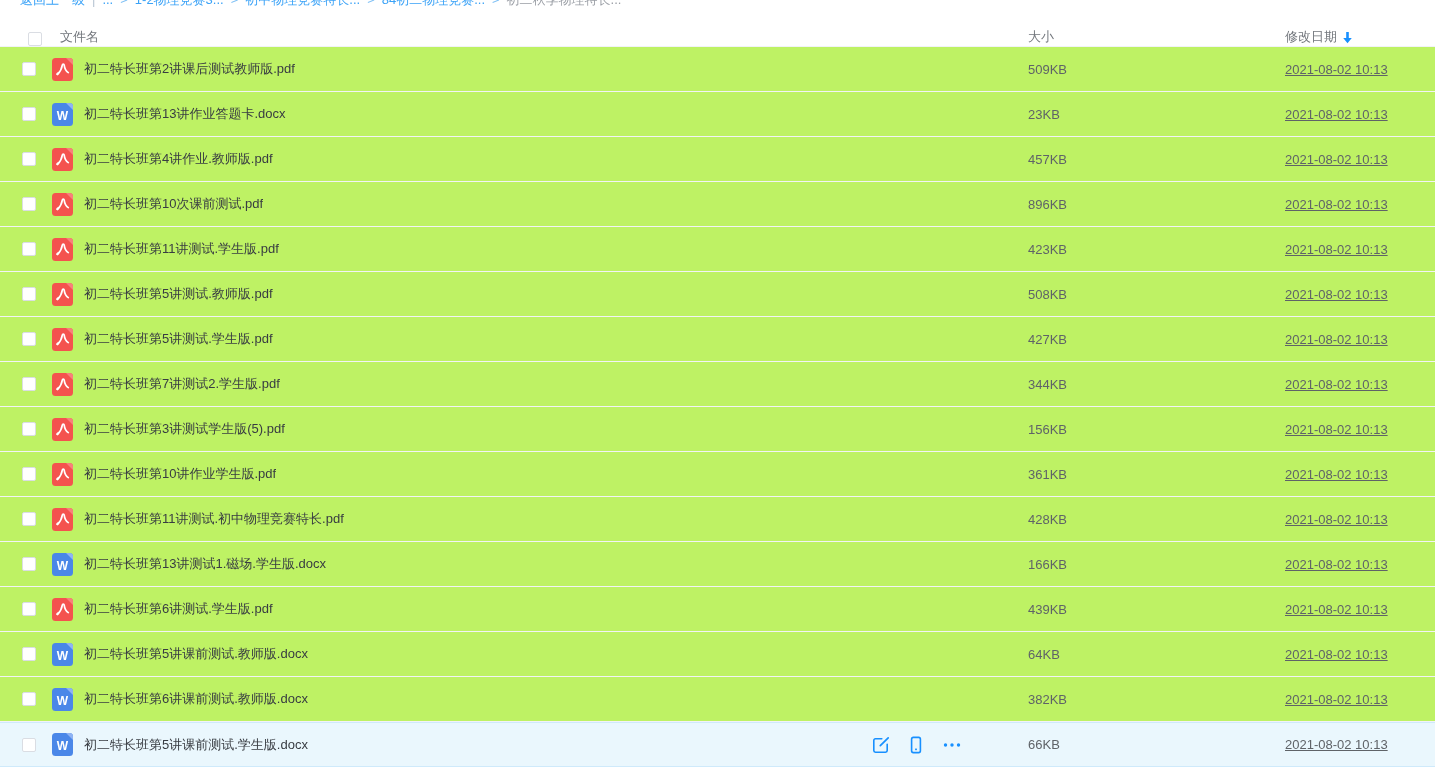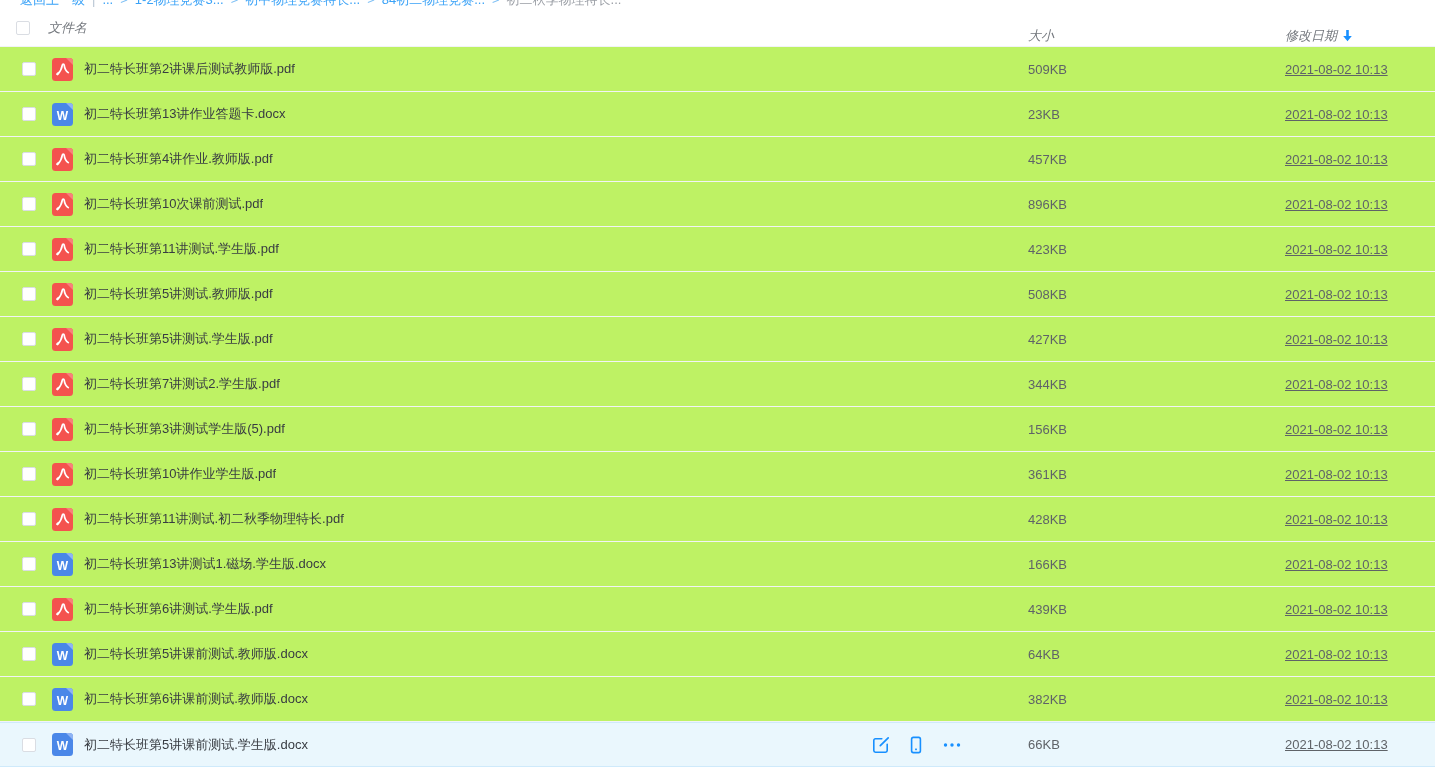--- a/index.html
+++ b/index.html
@@ -16,21 +16,21 @@
     font-size:13px;color:var(--text);
   }
   
   .breadcrumb{height:9px;overflow:hidden;position:relative;background:#fff;}
   .bc-inner{position:absolute;left:20px;top:-9px;white-space:nowrap;font-size:13px;line-height:17px;}
   .bc-link{color:var(--link);text-decoration:none;cursor:pointer;}
   .bc-divider{color:#b7c4d2;margin:0 7px;}
   .bc-sep{color:var(--crumb-sep);margin:0 7px;}
   .bc-current{color:#9a9ea5;}
   
-  .thead{display:flex;align-items:center;height:38px;padding-left:16px;border-bottom:1px solid var(--rowline);color:var(--head);font-style:italic;}
+  .thead{display:flex;align-items:flex-end;height:38px;padding-left:28px;border-bottom:1px solid var(--rowline);color:var(--head);}
   .cb{width:14px;height:14px;border:1px solid #dadde3;border-radius:2px;background:#fff;flex:0 0 14px;cursor:pointer;}
   .thead .label{margin-left:18px;}
   .col-name{flex:1;display:flex;align-items:center;min-width:0;}
   .col-size{width:257px;flex:0 0 257px;margin-top:16px;}
   .col-date{width:150px;flex:0 0 150px;display:flex;align-items:center;gap:5px;margin-top:16px;}
   
   .row{display:flex;align-items:center;height:45px;padding-left:22px;border-bottom:1px solid var(--rowline);background:#bef264;}
   .row .ficon{width:21px;height:23px;margin-left:16px;flex:0 0 21px;position:relative;}
   .row .fname{margin-left:11px;color:var(--text);cursor:pointer;overflow:hidden;text-overflow:ellipsis;white-space:nowrap;}
   .row .spacer{flex:1;}
@@ -264,21 +264,21 @@
       <span>
         <svg width="21" height="23" viewBox="0 0 21 23">
           <rect x="0" y="0" width="21" height="23" rx="3.5" fill="#f4534e"></rect>
           <path d="M14 0 L21 7 L21 3.5 A3.5 3.5 0 0 0 17.5 0 Z" fill="#f8817c"></path>
           <path d="M5.6 16.4 C8.2 13.6 9.9 9.9 10.3 7.1 C10.5 5.6 12 5.6 12.2 7.1 C12.6 10.3 14.2 13.2 16.3 14.6" fill="none" stroke="#ffffff" stroke-width="1.7" stroke-linecap="round"></path>
           <path d="M5.6 16.4 C4.6 16.9 4.5 15.6 6.1 14.9" fill="none" stroke="#ffffff" stroke-width="1.4" stroke-linecap="round"></path>
         </svg>
       </span>
       
     </span>
-    <span class="fname">初二特长班第11讲测试.初二秋季物理特长.pdf</span>
+    <span class="fname">初二特长班第11讲测试.初中物理竞赛特长.pdf</span>
     <span class="spacer"></span>
 
     <span class="fsize">428KB</span>
     <span class="fdate">2021-08-02 10:13</span>
   </div>
     <div class="row">
     <span class="cb"></span>
     <span class="ficon">
       
       <span>

